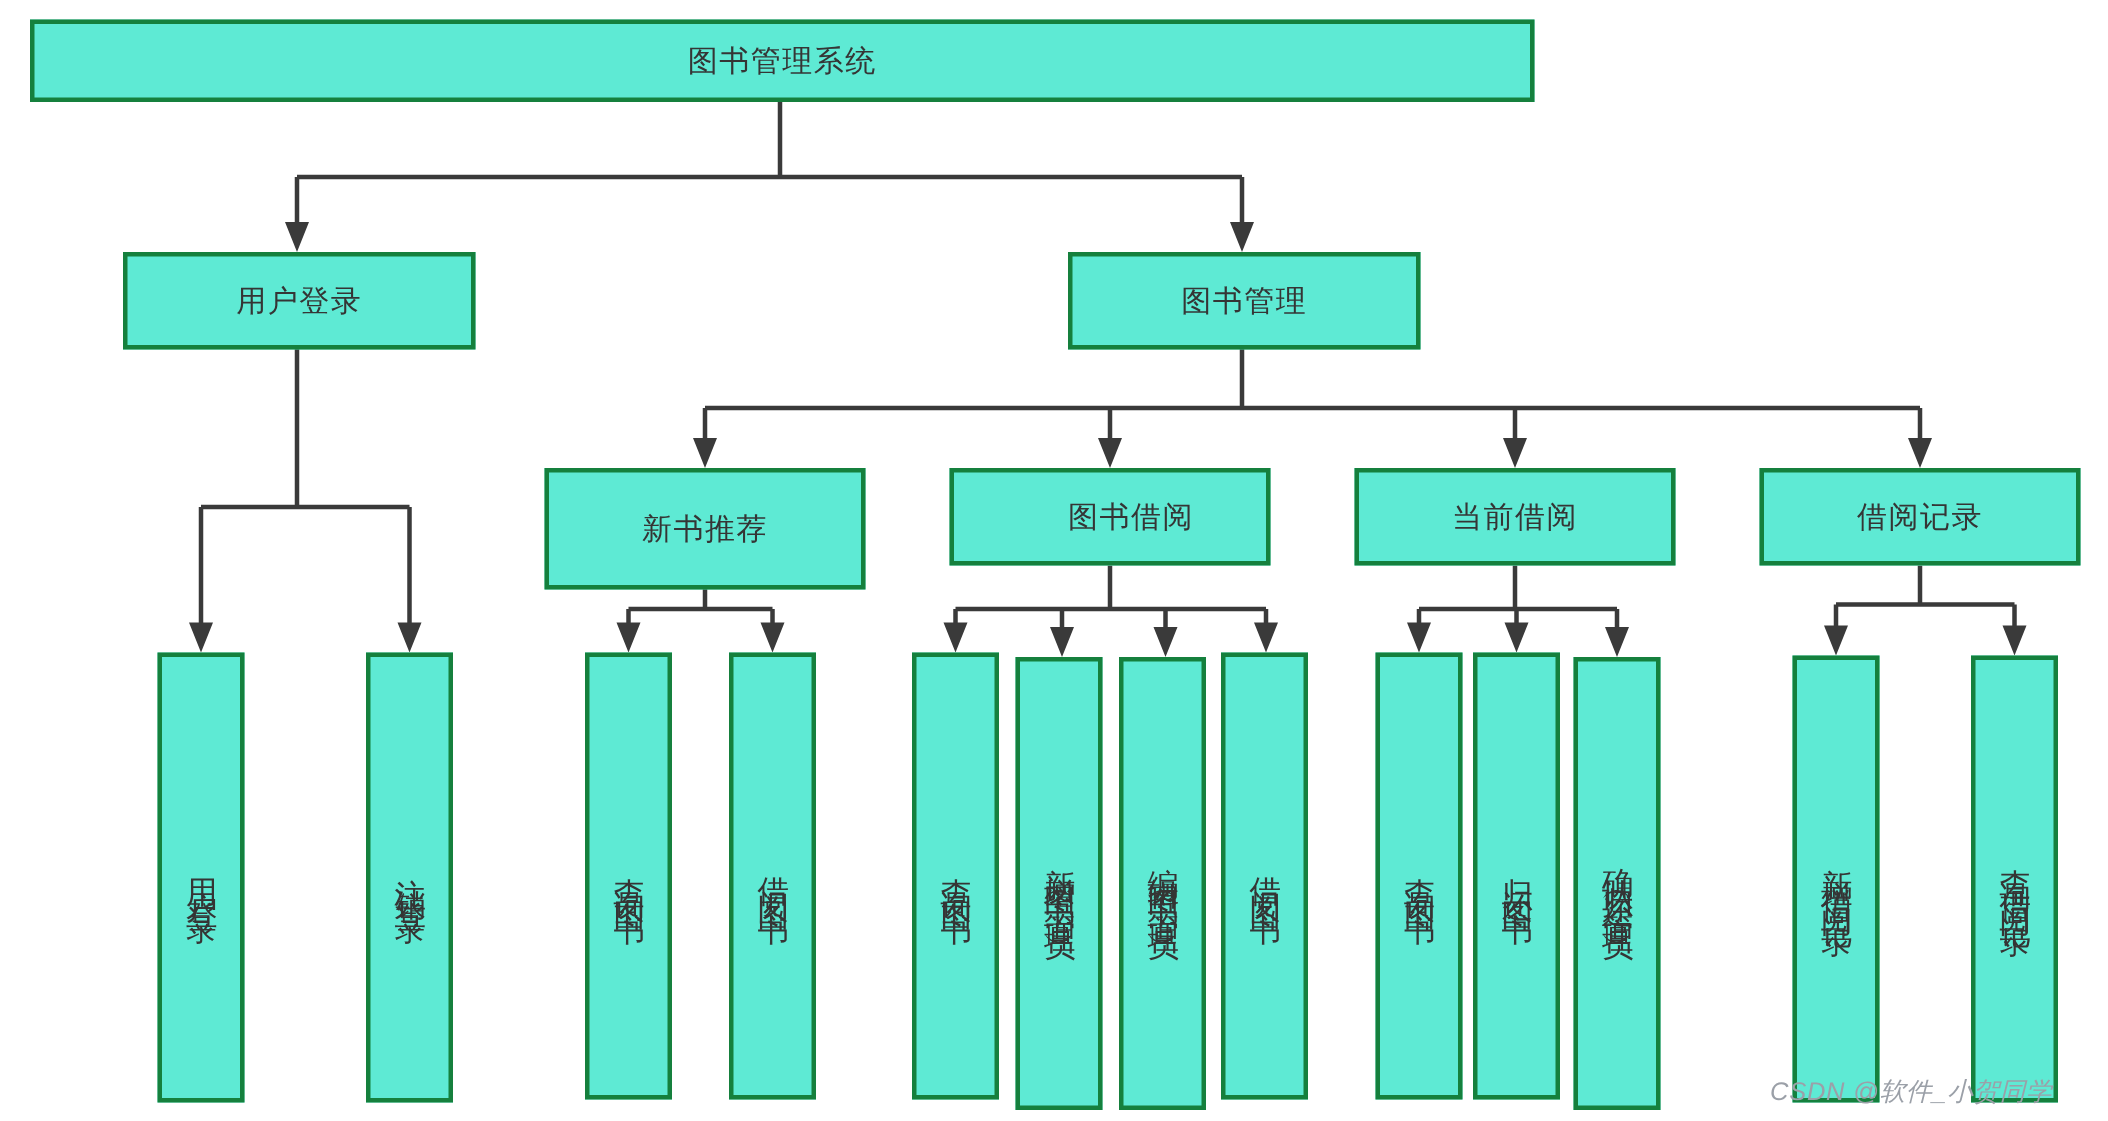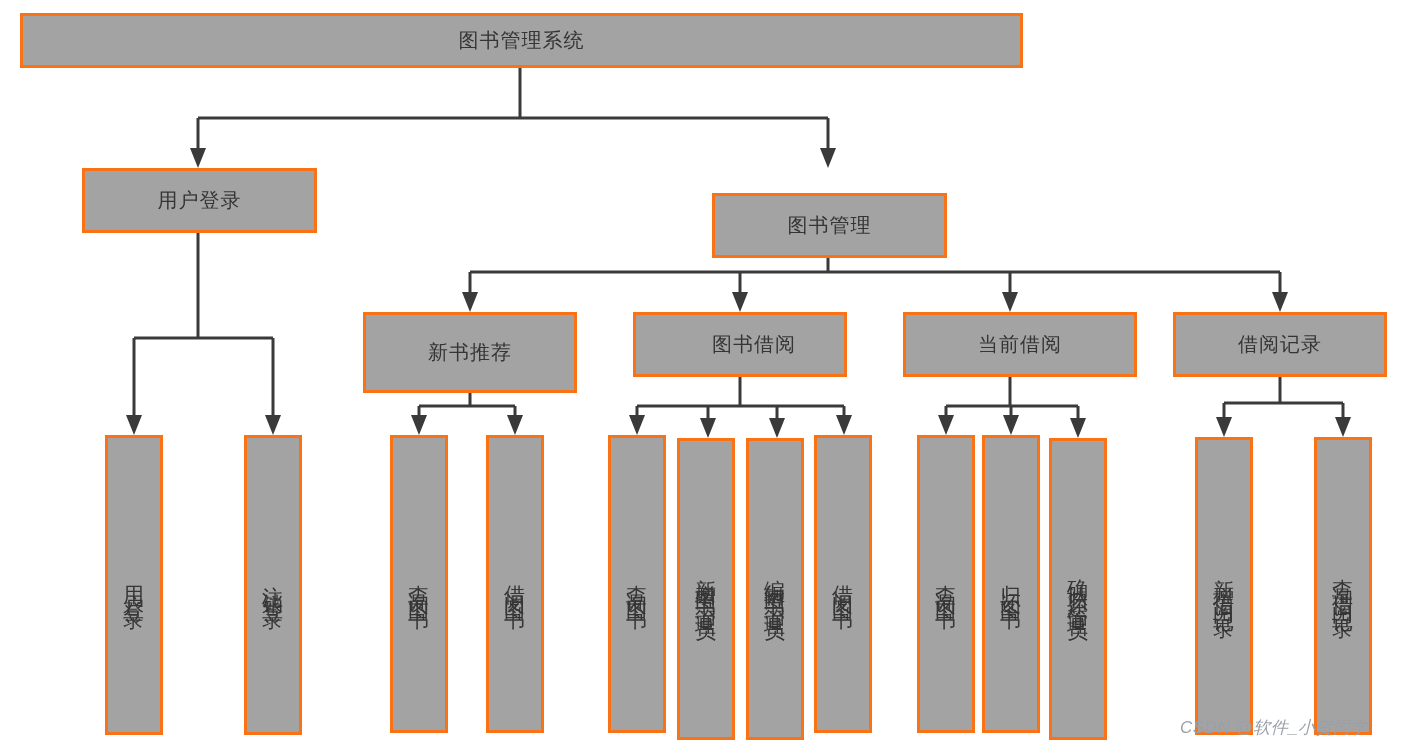--- a/index.html
+++ b/index.html
@@ -18,22 +18,22 @@
   }
   .connectors {
     position: absolute;
     left: 0;
     top: 0;
     z-index: 0;
   }
   .box {
     position: absolute;
     box-sizing: border-box;
-    border: 3px solid #f97316;
-    background: #a3a3a3;
+    border: 3px solid #15803d;
+    background: #5eead4;
     display: flex;
     align-items: center;
     justify-content: center;
     z-index: 1;
   }
   .box.h {
     font-size: 20px;
     letter-spacing: 1px;
     white-space: nowrap;
   }
@@ -118,25 +118,25 @@
              M938 415 L954 415 L946 435 Z
              M1003 415 L1019 415 L1011 435 Z
              M1070 418 L1086 418 L1078 438 Z
              M1216 417 L1232 417 L1224 437 Z
              M1335 417 L1351 417 L1343 437 Z" fill="#3a3a3a" stroke="none"></path>
   </svg>
 
   <div class="box h" style="left:20px; top:13px; width:1003px; height:55px;">图书管理系统</div>
 
   <div class="box h" style="left:82px; top:168px; width:235px; height:65px;">用户登录</div>
-  <div class="box h" style="left:712px; top:168px; width:235px; height:65px;margin-top:25px;">图书管理</div>
+  <div class="box h" style="left:712px; top:168px; width:235px; height:65px;">图书管理</div>
 
   <div class="box h" style="left:363px; top:312px; width:214px; height:81px;">新书推荐</div>
   <div class="box h" style="left:633px; top:312px; width:214px; height:65px;padding-left:28px;">图书借阅</div>
-  <div class="box h" style="left:903px; top:312px; width:234px; height:65px;">当前借阅</div>
+  <div class="box h" style="left:903px; top:312px; width:214px; height:65px;">当前借阅</div>
   <div class="box h" style="left:1173px; top:312px; width:214px; height:65px;">借阅记录</div>
 
   <div class="box v" style="left:105px; top:435px; width:58px; height:300px;">
     <span class="vtext">用户登录</span>
   </div>
   <div class="box v" style="left:244px; top:435px; width:58px; height:300px;">
     <span class="vtext">注销登录</span>
   </div>
 
   <div class="box v" style="left:390px; top:435px; width:58px; height:298px;">

